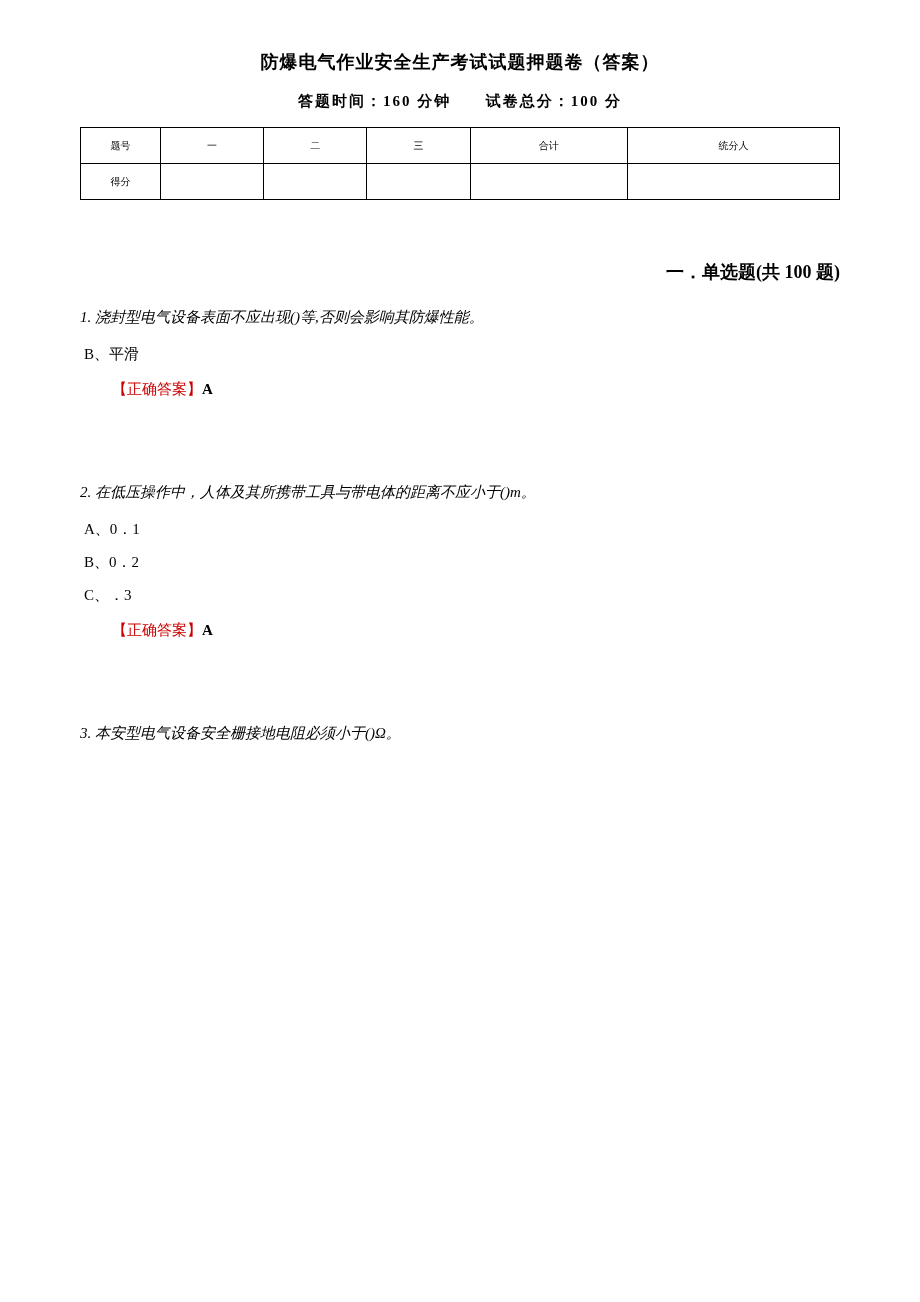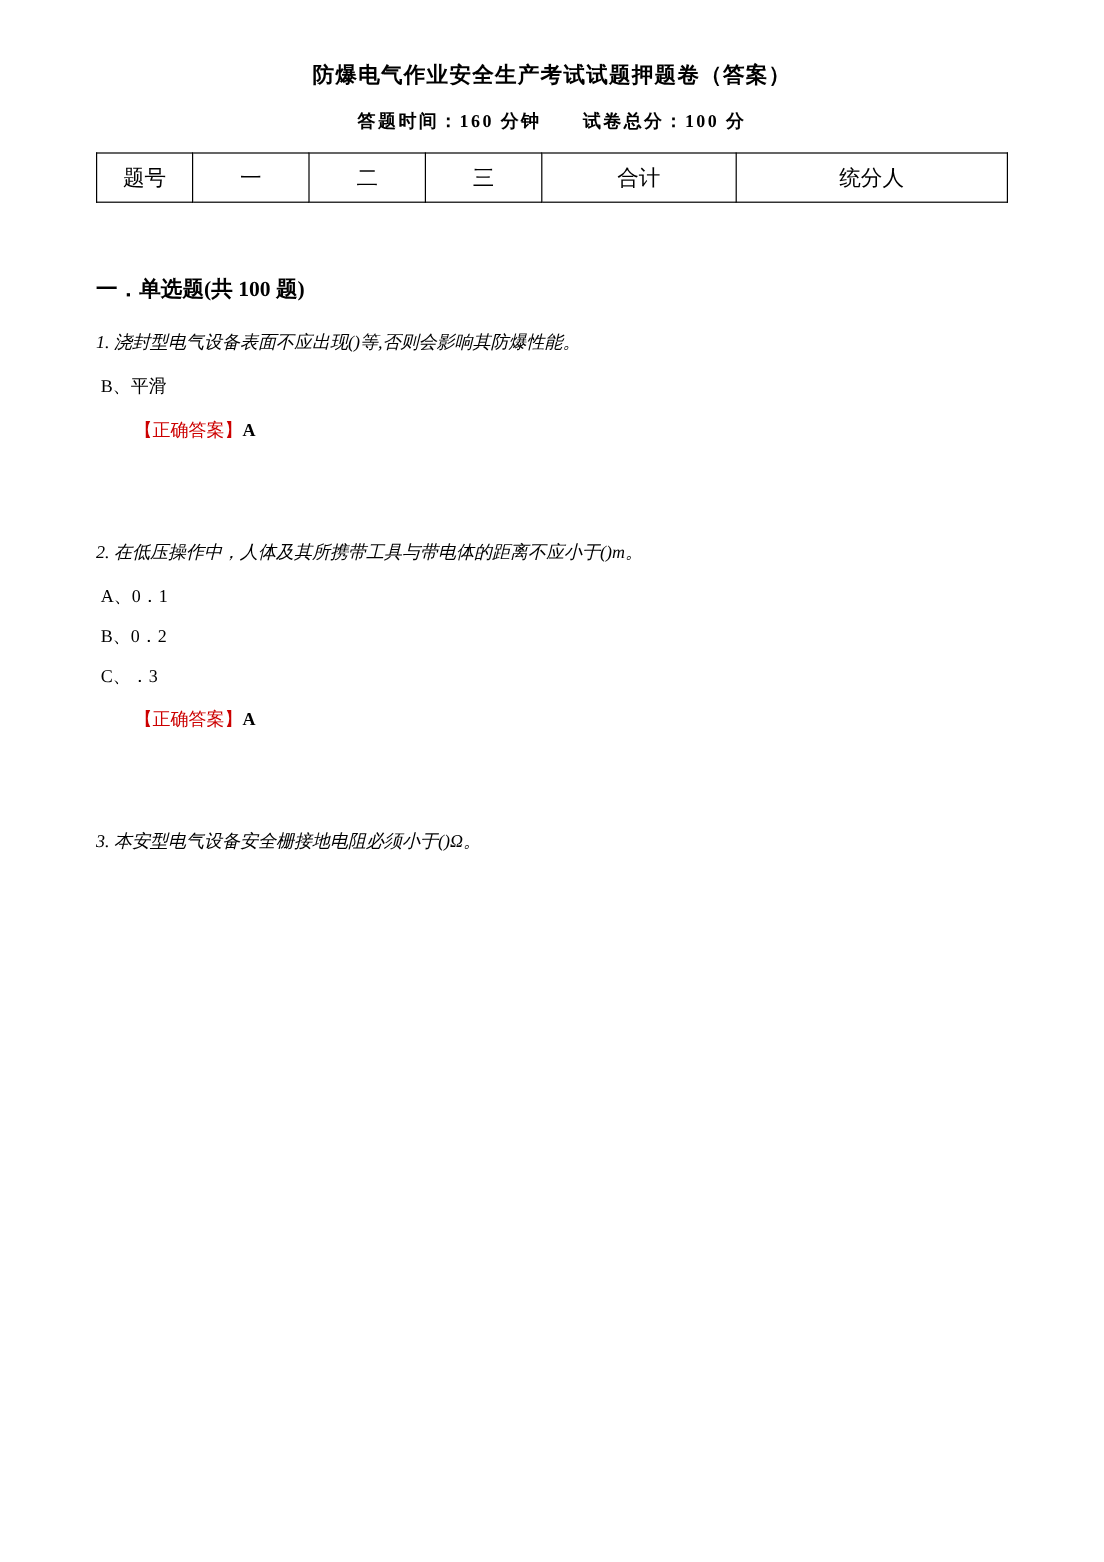--- a/index.html
+++ b/index.html
@@ -32,31 +32,32 @@
     }
     .score-table {
       width: 100%;
       border-collapse: collapse;
       margin-bottom: 30px;
     }
     .score-table td {
       border: 1px solid #000;
       text-align: center;
       padding: 8px 4px;
-      font-size: 18px;
+      font-size: 10px;
       height: 36px;
     }
     .score-table td:first-child {
       width: 80px;
     }
     .section-title {
       font-size: 18px;
       font-weight: bold;
       margin-bottom: 20px;
       margin-top: 10px;
+      text-align: right;
     }
     .question-text {
       font-size: 15px;
       margin-bottom: 10px;
       line-height: 1.8;
       font-style: italic;
     }
     .option {
       font-size: 15px;
       margin-bottom: 6px;
@@ -101,20 +102,28 @@
 <table class="score-table">
   <tbody>
       <tr>
     <td>题号</td>
     <td>一</td>
     <td>二</td>
     <td>三</td>
     <td>合计</td>
     <td>统分人</td>
   </tr>
+  <tr>
+    <td>得分</td>
+    <td></td>
+    <td></td>
+    <td></td>
+    <td></td>
+    <td></td>
+  </tr>
 </tbody>
   </table>
 
 <div class="small-spacer"></div>
 
 <div class="section-title">一．单选题(共 100 题)</div>
 
 <div class="question-block">
   <div class="question-text">
     1. <span>浇封型电气设备表面不应出现()等,否则会影响其防爆性能。</span>

